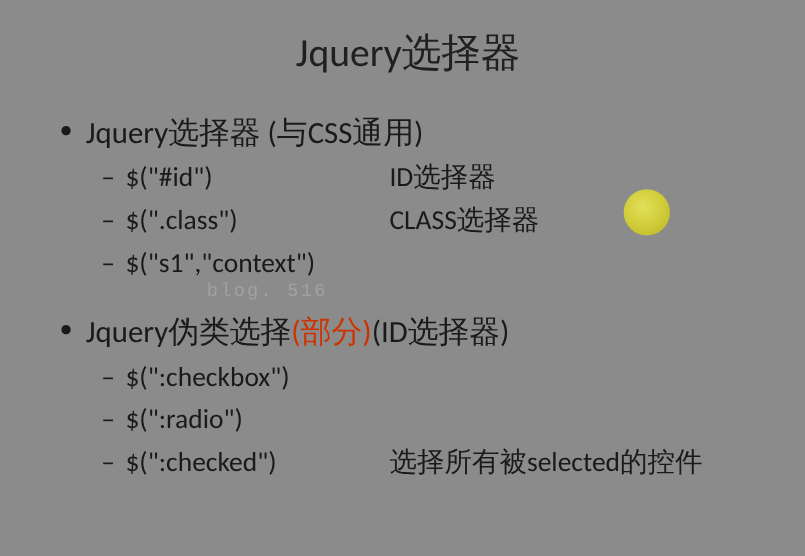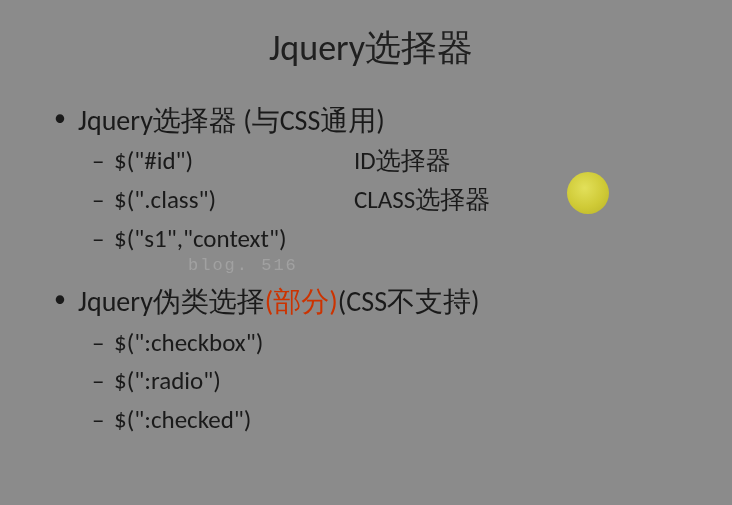--- a/index.html
+++ b/index.html
@@ -117,36 +117,37 @@
         <li>
           <div class="row">
             <span class="col-left">$("s1","context")</span>
           </div>
         </li>
       </ul>
     </li>
 
     <li>
       <div class="bullet-head">
-        <span>Jquery伪类选择</span><span class="red">(部分)</span><span>(CSS不支持)</span>
+        <span>Jquery伪类选择</span><span class="red">(部分)</span><span>(ID选择器)</span>
       </div>
       <ul class="sub">
         <li>
           <div class="row">
             <span class="col-left">$(":checkbox")</span>
           </div>
         </li>
         <li>
           <div class="row">
             <span class="col-left">$(":radio")</span>
           </div>
         </li>
         <li>
           <div class="row">
             <span class="col-left">$(":checked")</span>
+            <span class="col-right">选择所有被selected的控件</span>
           </div>
         </li>
       </ul>
     </li>
 
   </ul>
 
 </div>
 
 <div class="dot"></div>

